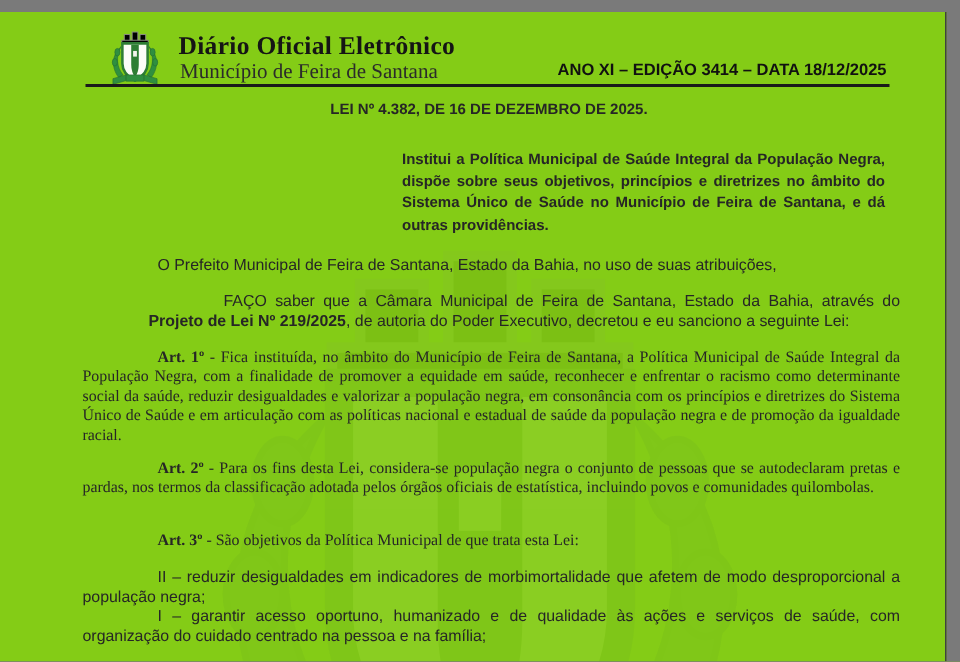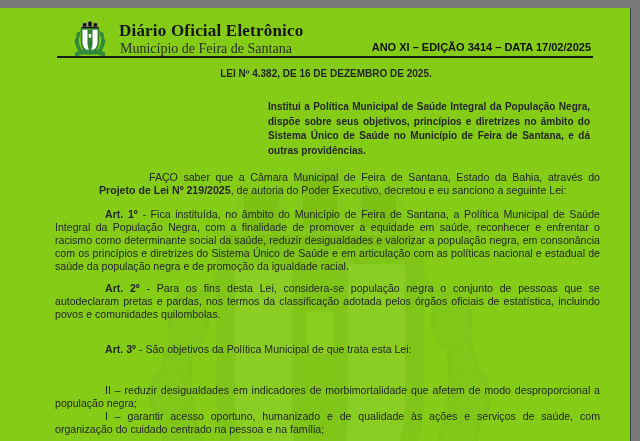--- a/index.html
+++ b/index.html
@@ -21,23 +21,23 @@
   .rule{position:absolute;left:57px;top:48px;width:536px;height:2px;background:#1a1a1a;}
   
   .content{position:absolute;left:0;top:0;width:606px;box-sizing:border-box;
            padding:59px 6px 0 55px;font-size:10.6px;line-height:13px;color:#262626;}
   .law-title{width:538px;margin:0 0 20px 2px;text-align:center;font-weight:700;font-size:10px;}
   .ementa{margin:0 0 13px 213px;width:322px;font-weight:700;font-size:10px;line-height:14.6px;
           text-align:justify;}
   .para{margin:0 0 11px 0;text-indent:50px;}
   .just{text-align:justify;margin-left:44px;}
   .b{font-weight:700;}
-  .art{margin:0 0 9px 0;text-indent:50px;text-align:justify;}
+  .art{margin:0 0 9px 0;text-indent:50px;text-align:justify;font-family:Liberation Serif, serif;}
   .art2{margin-bottom:22px;}
-  .art3{margin-bottom:28px;}
+  .art3{margin-bottom:12px;}
   .obj{margin:0;text-indent:50px;text-align:justify;}
 </style>
 </head>
 <body>
 
 <svg width="0" height="0" style="position:absolute">
   <defs>
     <g id="coa">
       <g fill="#ececе6" stroke="#8d8d86" stroke-width="1.5">
         <rect x="33" y="12" width="9" height="11"></rect>
@@ -71,29 +71,30 @@
     <svg class="watermark" viewBox="0 0 100 100">
         <use href="#coa"></use>
       </svg>
 
     <svg class="logo" viewBox="0 0 100 100">
         <use href="#coa"></use>
       </svg>
 
     <div class="masthead-title">Diário Oficial Eletrônico</div>
     <div class="masthead-sub">Município de Feira de Santana</div>
-    <div class="edition">ANO XI – EDIÇÃO 3414 – DATA 17/02/2025</div>
+    <div class="edition">ANO XI – EDIÇÃO 3414 – DATA 18/12/2025</div>
     <div class="rule"></div>
 
     <div class="content">
 
       <p class="law-title">LEI Nº 4.382, DE 16 DE DEZEMBRO DE 2025.</p>
 
       <p class="ementa">Institui a Política Municipal de Saúde Integral da População Negra, dispõe sobre seus objetivos, princípios e diretrizes no âmbito do Sistema Único de Saúde no Município de Feira de Santana, e dá outras providências.</p>
 
+      <p class="para">O Prefeito Municipal de Feira de Santana, Estado da Bahia, no uso de suas atribuições,</p>
 
       <p class="para just"><span>FAÇO saber que a Câmara Municipal de Feira de Santana, Estado da Bahia, através do</span>
         <span class="b">Projeto de Lei Nº 219/2025</span><span>, de autoria do Poder Executivo, decretou e eu sanciono a seguinte Lei:</span></p>
 
       <p class="art"><span class="b">Art. 1º</span>
         <span>- Fica instituída, no âmbito do Município de Feira de Santana, a Política Municipal de Saúde Integral da População Negra, com a finalidade de promover a equidade em saúde, reconhecer e enfrentar o racismo como determinante social da saúde, reduzir desigualdades e valorizar a população negra, em consonância com os princípios e diretrizes do Sistema Único de Saúde e em articulação com as políticas nacional e estadual de saúde da população negra e de promoção da igualdade racial.</span></p>
 
       <p class="art art2"><span class="b">Art. 2º</span>
         <span>- Para os fins desta Lei, considera-se população negra o conjunto de pessoas que se autodeclaram pretas e pardas, nos termos da classificação adotada pelos órgãos oficiais de estatística, incluindo povos e comunidades quilombolas.</span></p>
 

